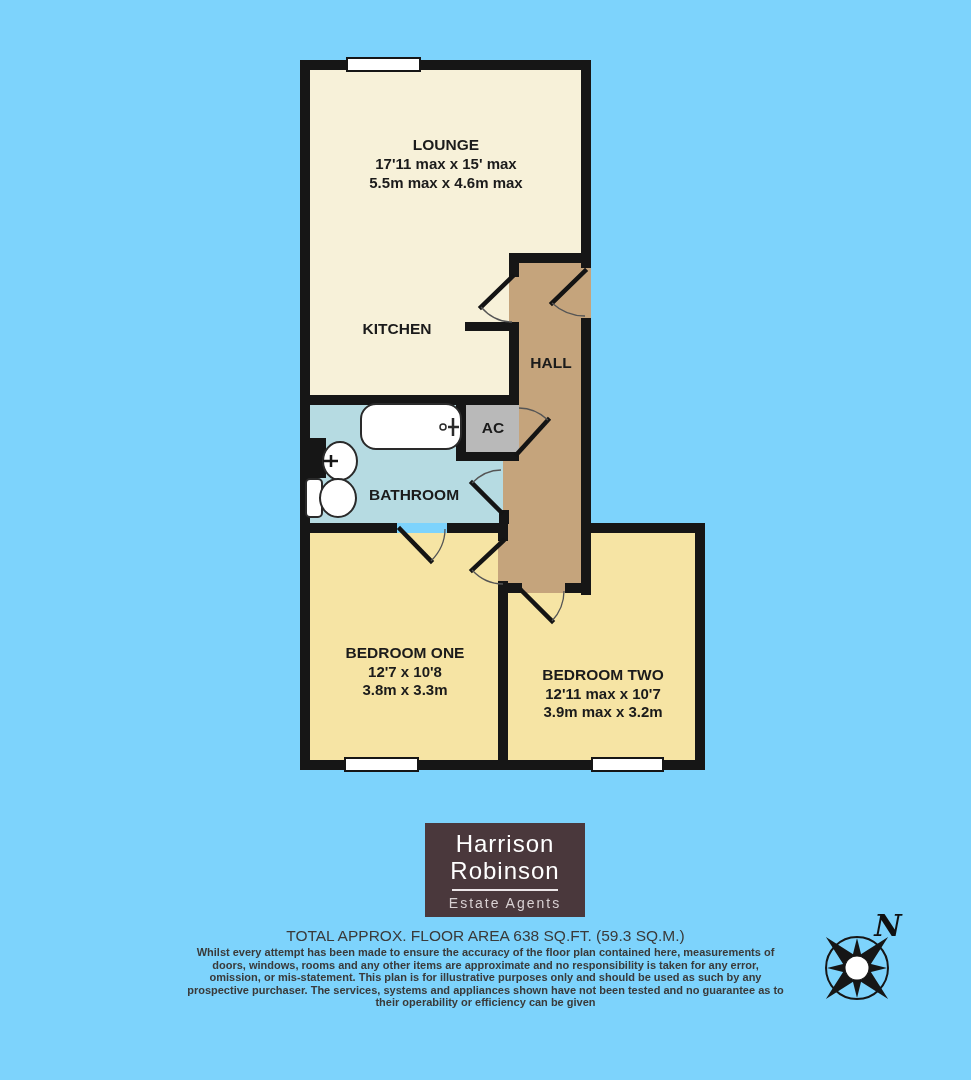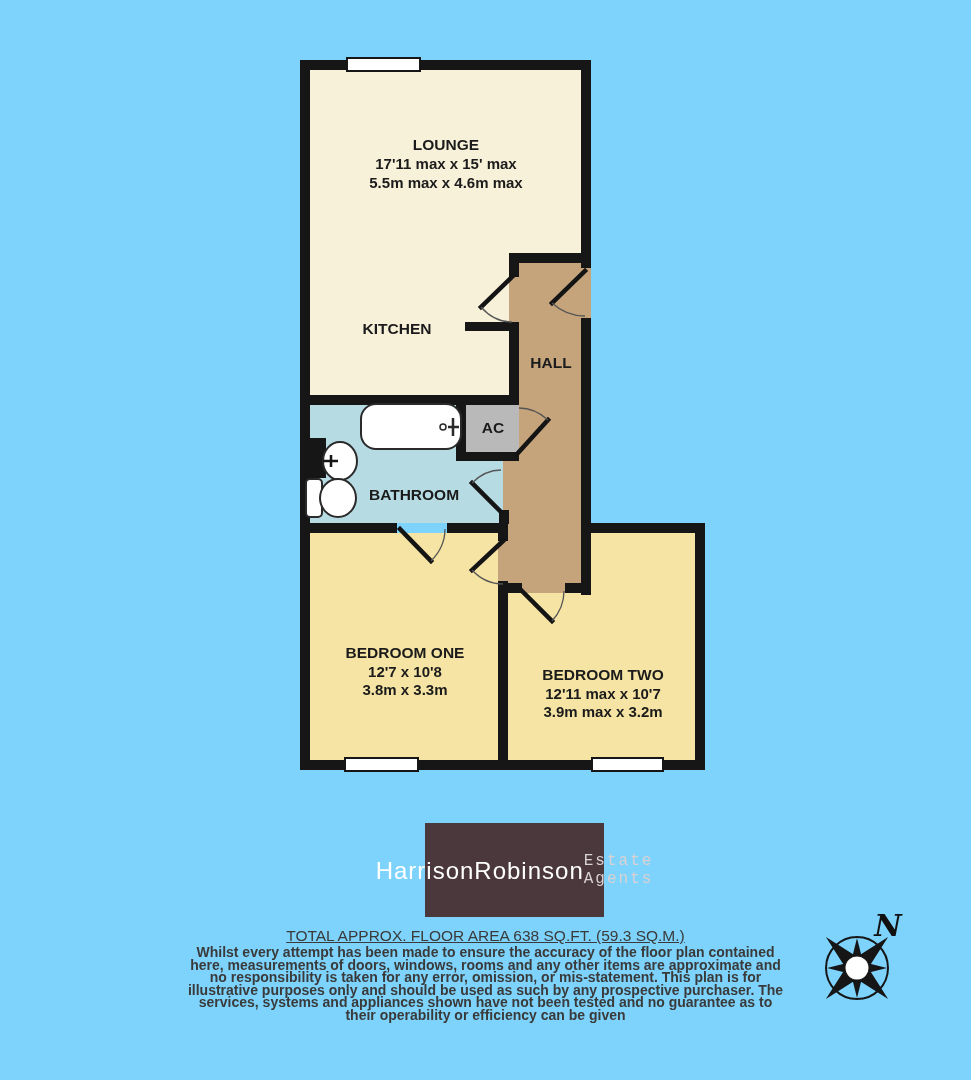--- a/index.html
+++ b/index.html
@@ -1,28 +1,28 @@
 <!DOCTYPE html>
 <html><head>
 <meta charset="utf-8">
 <style>
   html,body{margin:0;padding:0;background:#ffffff;}
   .page{position:relative;width:971px;height:1080px;background:#7dd3fc;
         font-family:"Liberation Sans",sans-serif;overflow:hidden;}
   .plan-svg{position:absolute;left:0;top:0;}
   .room-label{font-family:"Liberation Sans",sans-serif;font-weight:bold;fill:#1b1b1b;}
-  .logo{position:absolute;left:425px;top:823px;width:179px;height:94px;
-        display:flex;flex-direction:row;align-items:center;justify-content:center;}
+  .logo{position:absolute;left:425px;top:823px;width:160px;height:94px;
+        display:flex;flex-direction:column;align-items:center;justify-content:center;}
   .logo-name{color:#ffffff;font-size:24px;line-height:27px;letter-spacing:1px;font-weight:400;}
   .logo-rule{width:106px;height:2px;background:#ece6e8;margin:5px 0 4px;}
-  .logo-tagline{color:#d9d1d3;font-size:16px;letter-spacing:2px;font-family:Liberation Mono, monospace;}
+  .logo-tagline{color:#d9d1d3;font-size:14px;letter-spacing:2px;}
   .area-title{position:absolute;left:0;top:927px;width:100%;text-align:center;
-              font-size:15.5px;color:#3a3a3a;text-decoration:underline;}
+              font-size:15.5px;color:#3a3a3a;}
   .disclaimer{position:absolute;left:50%;top:946px;transform:translateX(-50%);
-              width:600px;text-align:center;font-size:14px;font-weight:bold;
+              width:600px;text-align:center;font-size:11px;font-weight:bold;
               color:#3a3a3a;line-height:12.6px;}
   .compass-svg{position:absolute;left:800px;top:895px;}
 </style>
 </head>
 <body>
 
 <div class="page">
 
   <svg class="plan-svg" width="971" height="800" viewBox="0 0 971 800">
 

